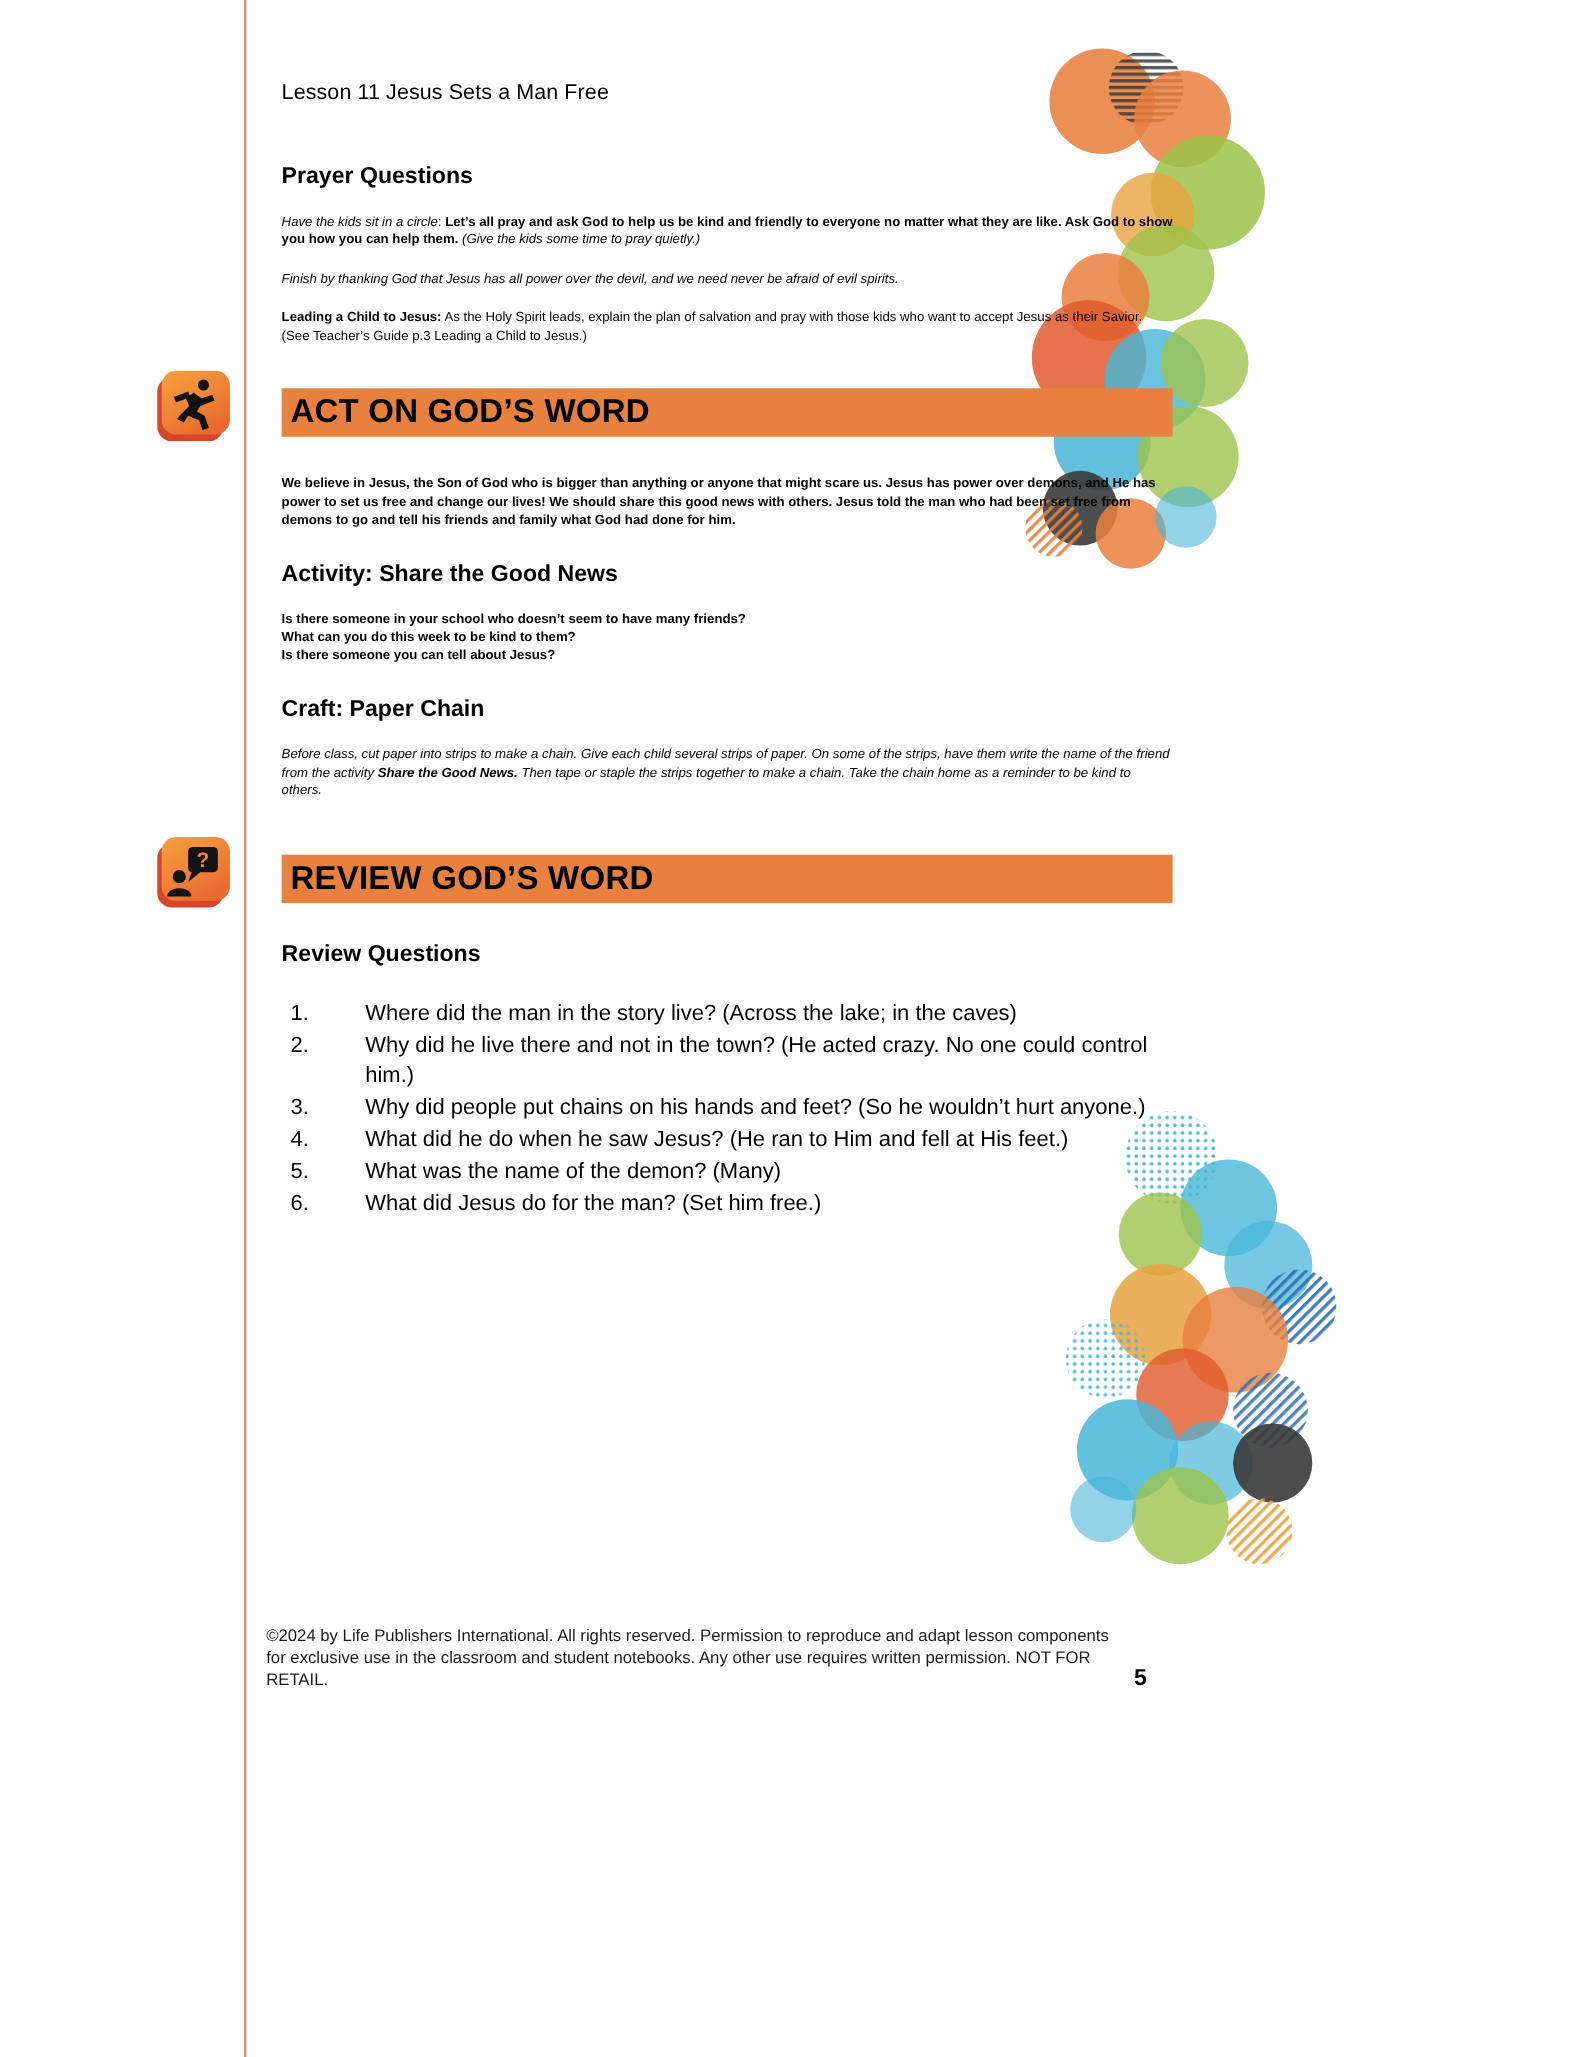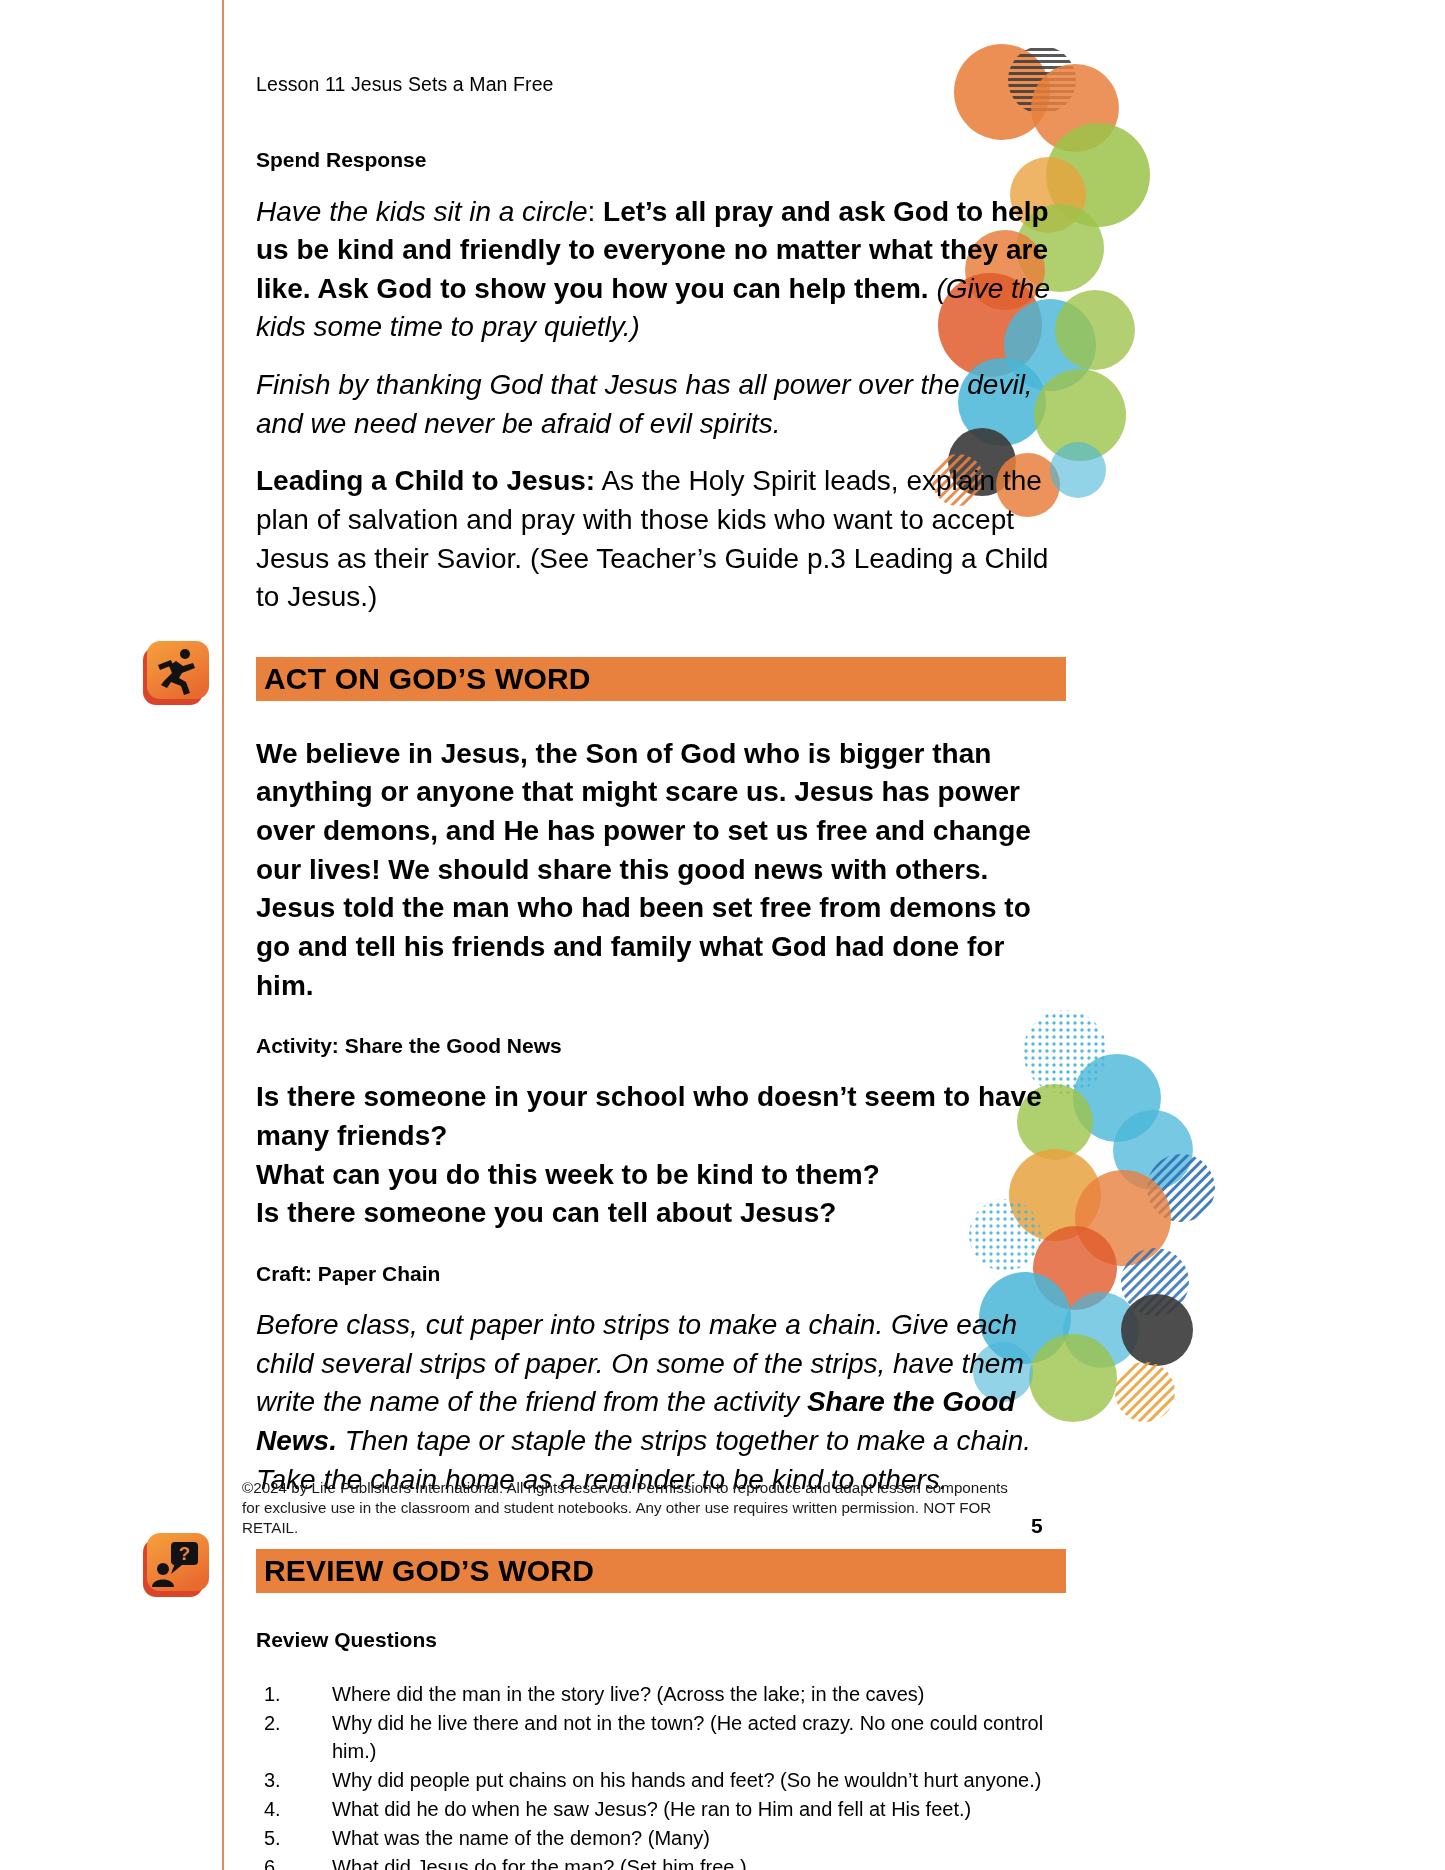--- a/index.html
+++ b/index.html
@@ -53,21 +53,21 @@
   }
 
   h2.sub-head {
     font-size: 21px;
     font-weight: bold;
     margin: 50px 0 0 0;
     line-height: 1.25;
   }
 
   p.body {
-    font-size: 28px;
+    font-size: 12px;
     line-height: 1.38;
     margin: 19px 0 0 0;
   }
 
   .it { font-style: italic; }
   .bd { font-weight: bold; }
   .bdit { font-weight: bold; font-style: italic; }
 
   
   .section-block {
@@ -207,21 +207,21 @@
     <circle cx="252" cy="330" r="36" fill="#3a3a3a" opacity="0.9"></circle>
     <circle cx="168" cy="378" r="44" fill="#9cc34a" opacity="0.8"></circle>
     <circle cx="240" cy="392" r="30" fill="url(#hatchD)" opacity="0.9"></circle>
     <circle cx="98" cy="372" r="30" fill="#49b6d8" opacity="0.6"></circle>
   </svg>
 
   <div class="content">
 
     <div class="running-head">Lesson 11 Jesus Sets a Man Free</div>
 
-    <h2 class="sub-head">Spend Response</h2>
+    <h2 class="sub-head">Prayer Questions</h2>
 
     <p class="body"><span class="it">Have the kids sit in a circle</span><span>: </span><span class="bd">Let’s all pray and ask God to help us be kind and friendly to everyone no matter what they are like. Ask God to show you how you can help them.</span><span class="it"> (Give the kids some time to pray quietly.)</span></p>
 
     <p class="body it">Finish by thanking God that Jesus has all power over the devil, and we need never be afraid of evil spirits.</p>
 
     <p class="body"><span class="bd">Leading a Child to Jesus:</span><span> As the Holy Spirit leads, explain the plan of salvation and pray with those kids who want to accept Jesus as their Savior. (See Teacher’s Guide p.3 Leading a Child to Jesus.)</span></p>
 
     <div class="section-block">
       <svg class="section-icon" viewBox="0 0 78 78">
         <defs>

